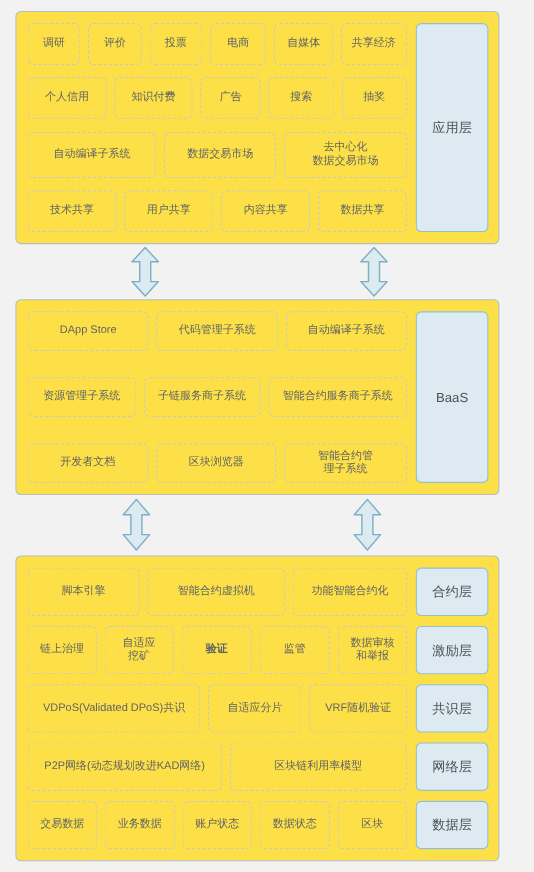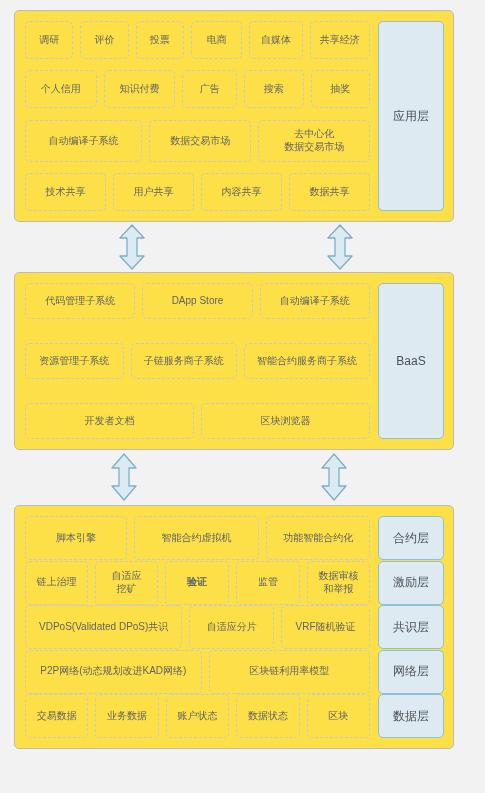--- a/index.html
+++ b/index.html
@@ -104,21 +104,21 @@
   
   .arrow {
     position: absolute;
     width: 28px;
   }
   .arrow svg { display: block; width: 100%; height: 100%; }
 
   
   #sec-app      { top: 10px;  height: 212px; }
   #sec-baas     { top: 272px; height: 178px; }
-  #sec-chain    { top: 505px; height: 244px; }
+  #sec-chain    { top: 505px; height: 278px; }
 
   #sec-app .row  { height: 38px; }
   #sec-app .row.r3 { height: 42px; }
 
   #sec-baas .row { height: 36px; }
 
   #sec-chain .row { height: 44px; }
 </style>
 </head>
 <body>
@@ -170,32 +170,34 @@
   <div class="arrow" style="left:326px; top:224px; height:46px;">
     <svg viewBox="0 0 28 46" preserveAspectRatio="none">
       <polygon points="14,1 26,14 19,14 19,32 26,32 14,45 2,32 9,32 9,14 2,14" fill="#dceaf2" stroke="#7cafc6" stroke-width="1.3" stroke-linejoin="round"></polygon>
     </svg>
   </div>
 
   <div class="panel" id="sec-baas">
     <div class="panel-inner">
       <div class="rows">
           <div class="row r1">
+            <div class="cell" style="flex-grow: 1; flex-basis: 0px;">DApp Store</div>
             <div class="cell" style="flex-grow: 1; flex-basis: 0px;">代码管理子系统</div>
-            <div class="cell" style="flex-grow: 1; flex-basis: 0px;">DApp Store</div>
             <div class="cell" style="flex-grow: 1; flex-basis: 0px;">自动编译子系统</div>
           </div>
           <div class="row r2">
             <div class="cell" style="flex-grow: 0.92; flex-basis: 0px;">资源管理子系统</div>
             <div class="cell" style="flex-grow: 1; flex-basis: 0px;">子链服务商子系统</div>
             <div class="cell" style="flex-grow: 1.2; flex-basis: 0px;">智能合约服务商子系统</div>
           </div>
           <div class="row r3">
             <div class="cell" style="flex-grow: 1; flex-basis: 0px;">开发者文档</div>
             <div class="cell" style="flex-grow: 1; flex-basis: 0px;">区块浏览器</div>
+            <div class="cell" style="flex-grow: 1.02; flex-basis: 0px;">智能合约管
+理子系统</div>
           </div>
         </div>
       <div class="badges single">
           <div class="badge">BaaS</div>
         </div>
     </div>
   </div>
 
   <div class="arrow" style="left:110px; top:453px; height:48px;">
     <svg viewBox="0 0 28 48" preserveAspectRatio="none">

